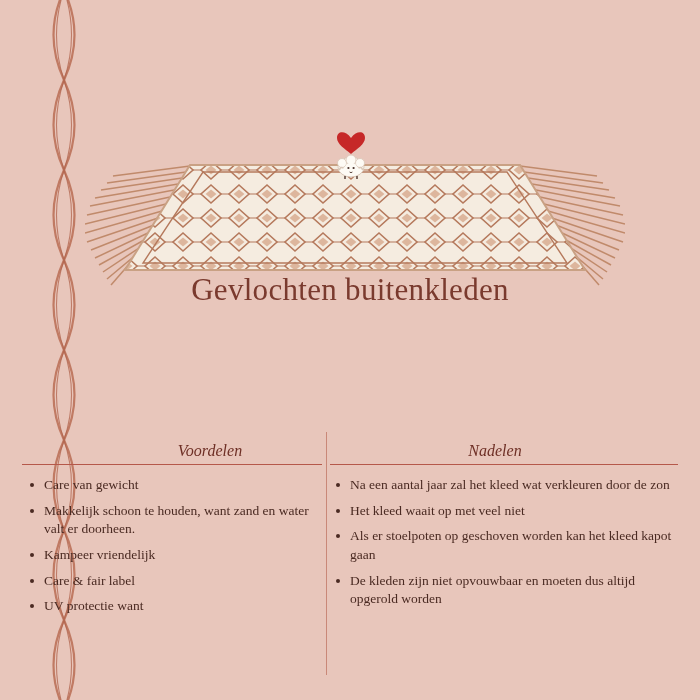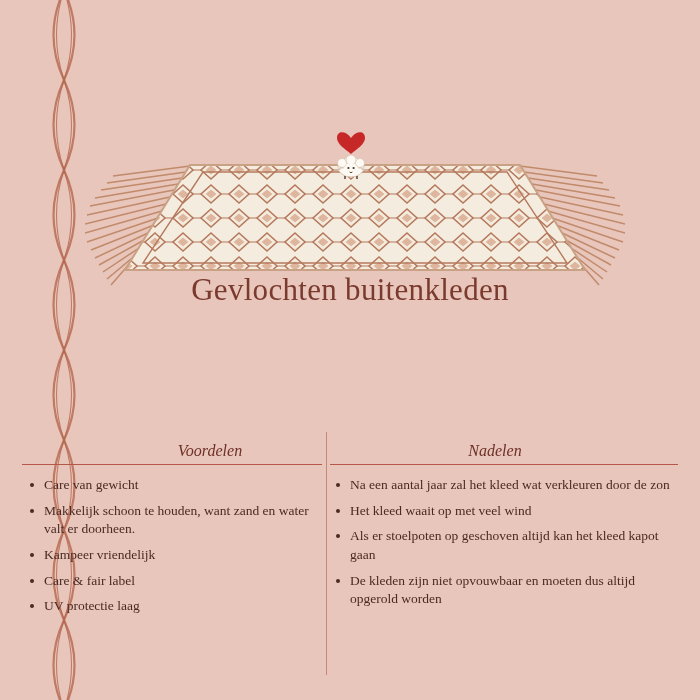--- a/index.html
+++ b/index.html
@@ -216,23 +216,23 @@
 
   <div class="hr" id="hr-left"></div>
   <div class="hr" id="hr-right"></div>
   <div class="vline"></div>
 
   <ul class="pros">
     <li>Care van gewicht</li>
     <li>Makkelijk schoon te houden, want zand en  water valt er doorheen.</li>
     <li>Kampeer vriendelijk</li>
     <li>Care &amp; fair label</li>
-    <li>UV protectie laag</li>
+    <li>UV protectie want</li>
   </ul>
 
   <ul class="cons">
     <li>Na een aantal jaar zal het kleed wat verkleuren door de zon</li>
-    <li>Het kleed waait op met veel wind</li>
-    <li>Als er stoelpoten op geschoven altijd kan het kleed kapot gaan</li>
+    <li>Het kleed waait op met veel niet</li>
+    <li>Als er stoelpoten op geschoven worden kan het kleed kapot gaan</li>
     <li>De kleden zijn niet opvouwbaar en moeten dus altijd opgerold worden</li>
   </ul>
 
 </div>
 
 </body></html>

